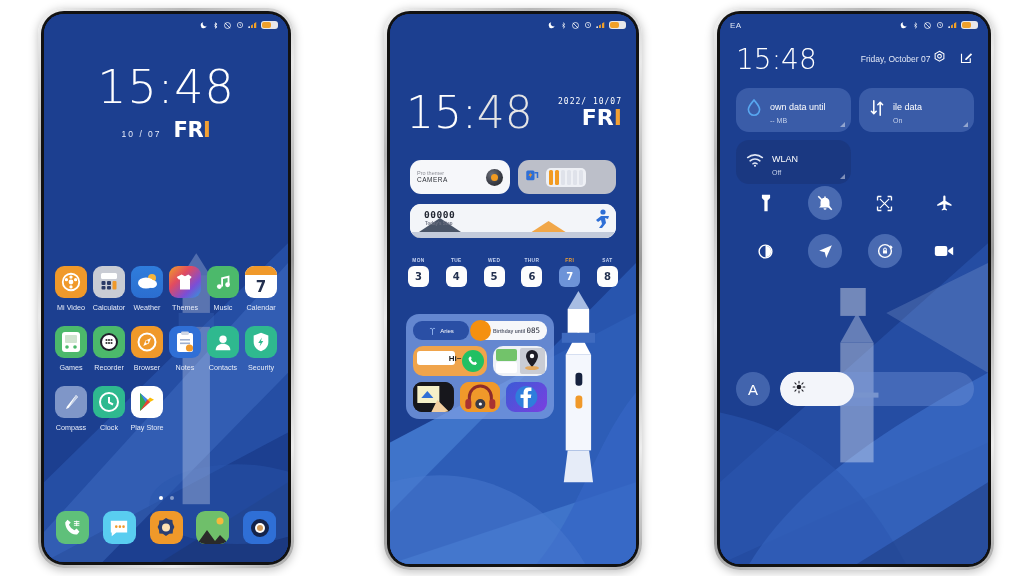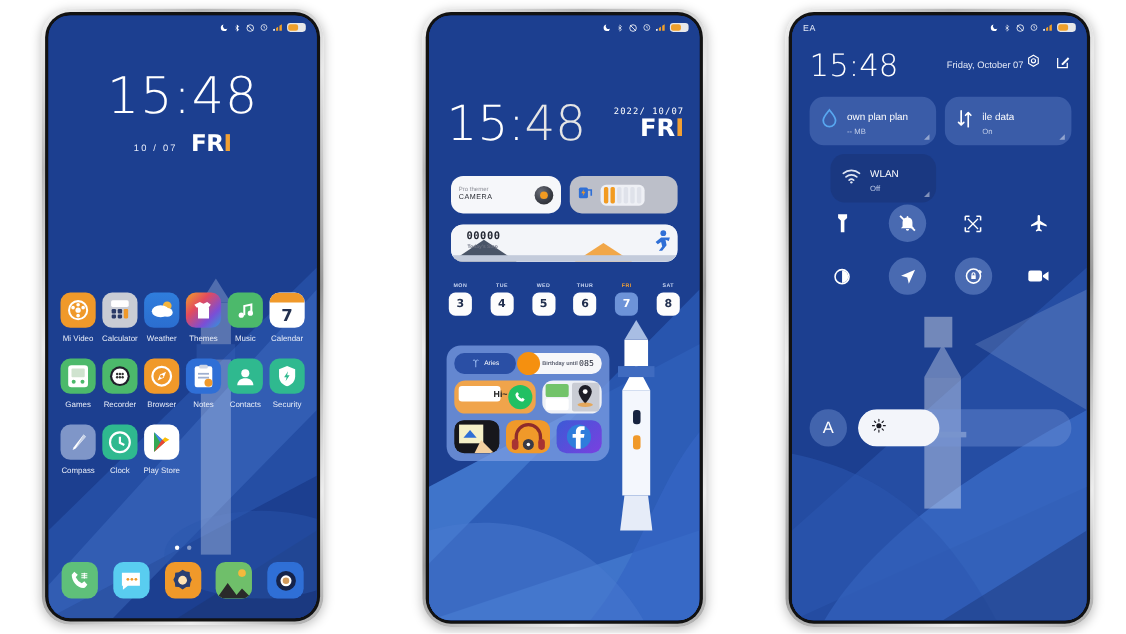--- a/index.html
+++ b/index.html
@@ -172,21 +172,21 @@
   .p3-head { position:absolute; top:32px; left:16px; right:14px; display:flex; align-items:center; z-index:14; }
   .p3-time { font-family:"DejaVu Sans", sans-serif; font-size:28px; font-weight:300; color:#fff; line-height:1; }
   .p3-date { font-size:8.5px; color:#e3e9f7; margin-left:8px; padding-bottom:2px;padding-left:36px; }
   .p3-acts { margin-left:auto; display:flex; gap:12px; align-items:center; padding-bottom:2px; }
 
   .tiles { position:absolute; left:16px; right:14px; top:74px; display:grid; grid-template-columns:1fr 1fr; gap:8px; z-index:14; }
   .tile {
     height:44px; border-radius:13px; background:rgba(120,152,219,.33);
     display:flex; align-items:center; gap:8px; padding:0 10px; position:relative;
   }
-  .tile.off { background:rgba(26,52,120,.62);margin-left:19px; }
+  .tile.off { background:rgba(26,52,120,.62); }
   .tile .tt { line-height:1.3; overflow:hidden; }
   .tile .t1 { font-size:9px; color:#fff; white-space:nowrap; }
   .tile .t2 { font-size:7px; color:#c6d2ec; }
   .tile .corner { position:absolute; right:6px; bottom:5px; width:0; height:0; border-left:5px solid transparent; border-bottom:5px solid rgba(255,255,255,.45); }
 
   .toggrid { position:absolute; left:16px; right:14px; top:172px; z-index:14; display:grid; grid-template-columns:repeat(4,1fr); row-gap:14px; justify-items:center; }
   .tg { width:34px; height:34px; border-radius:50%; display:flex; align-items:center; justify-content:center; }
   .tg.active { background:rgba(137,166,224,.42); }
 
   .brirow { position:absolute; left:16px; right:14px; top:358px; z-index:14; display:flex; align-items:center; gap:10px; }
@@ -754,21 +754,21 @@
                   <path d="M10 14l9-9 2 2-9 9h-2z" fill="#fff"></path>
                 </svg></span>
         </span>
       </div>
 
       <div class="tiles">
         <div class="tile">
           <span><svg width="16" height="20" viewBox="0 0 20 24">
                   <path d="M10 2c4 5 7 8 7 12a7 7 0 0 1-14 0c0-4 3-7 7-12z" fill="none" stroke="#58a7f0" stroke-width="2"></path>
                 </svg></span>
-          <span class="tt"><span class="t1">own plan plan</span><span class="t2" style="display:block">-- MB</span></span>
+          <span class="tt"><span class="t1">own data until</span><span class="t2" style="display:block">-- MB</span></span>
           <span class="corner"></span>
         </div>
         <div class="tile">
           <span><svg width="16" height="18" viewBox="0 0 20 22">
                   <path d="M6 2v16M6 18l-3-3M6 18l3-3M14 20V4M14 4l-3 3M14 4l3 3" stroke="#fff" stroke-width="1.9" fill="none" stroke-linecap="round"></path>
                 </svg></span>
           <span class="tt"><span class="t1">ile data</span><span class="t2" style="display:block">On</span></span>
           <span class="corner"></span>
         </div>
         <div class="tile off">

